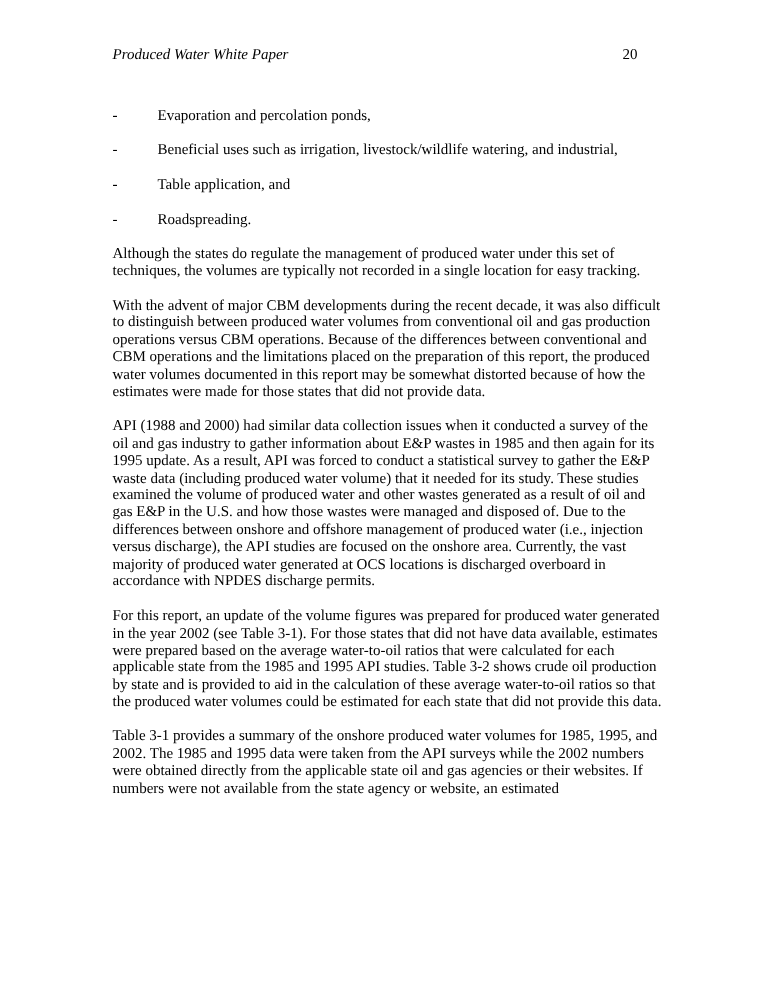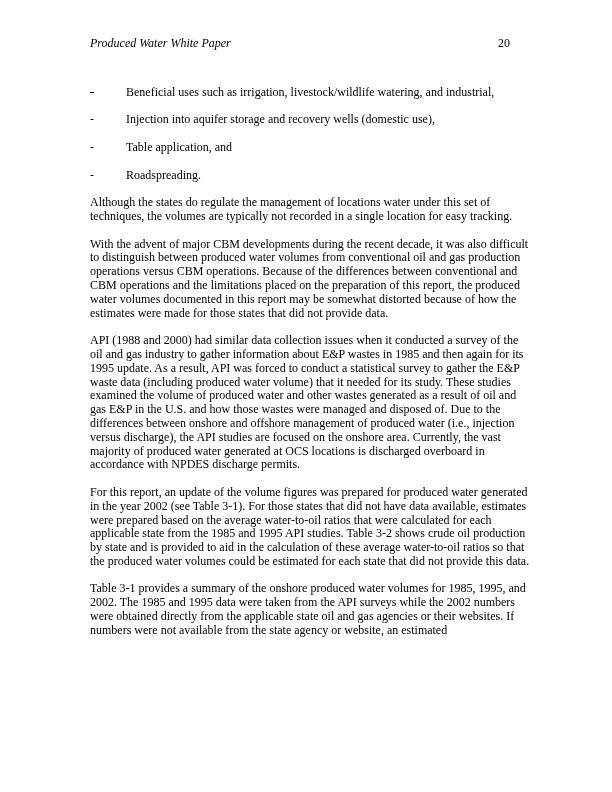--- a/index.html
+++ b/index.html
@@ -77,39 +77,39 @@
     <span class="header-page">20</span>
   </div>
 
   <div class="content">
     <ul class="bullet-list">
       <li class="bullet-item">
         <span class="bullet-dash">-</span>
       </li>
       <li class="bullet-item">
         <span class="bullet-dash">-</span>
+        <span>Evaporation and percolation ponds,</span>
       </li>
       <li class="bullet-item">
         <span class="bullet-dash">-</span>
         <span>Beneficial uses such as irrigation, livestock/wildlife watering, and industrial,</span>
       </li>
       <li class="bullet-item">
         <span class="bullet-dash">-</span>
-        <span>Injection into aquifer storage and recovery wells (domestic use),</span>
       </li>
       <li class="bullet-item">
         <span class="bullet-dash">-</span>
         <span>Table application, and</span>
       </li>
       <li class="bullet-item">
         <span class="bullet-dash">-</span>
         <span>Roadspreading.</span>
       </li>
     </ul>
 
-    <p class="para">Although the states do regulate the management of locations water under this set of techniques, the volumes are typically not recorded in a single location for easy tracking.</p>
+    <p class="para">Although the states do regulate the management of produced water under this set of techniques, the volumes are typically not recorded in a single location for easy tracking.</p>
     <p class="para">With the advent of major CBM developments during the recent decade, it was also difficult to distinguish between produced water volumes from conventional oil and gas production operations versus CBM operations.  Because of the differences between conventional and CBM operations and the limitations placed on the preparation of this report, the produced water volumes documented in this report may be somewhat distorted because of how the estimates were made for those states that did not provide data.</p>
     <p class="para">API (1988 and 2000) had similar data collection issues when it conducted a survey of the oil and gas industry to gather information about E&amp;P wastes in 1985 and then again for its 1995 update.  As a result, API was forced to conduct a statistical survey to gather the E&amp;P waste data (including produced water volume) that it needed for its study.  These studies examined the volume of produced water and other wastes generated as a result of oil and gas E&amp;P in the U.S. and how those wastes were managed and disposed of.  Due to the differences between onshore and offshore management of produced water (i.e., injection versus discharge), the API studies are focused on the onshore area.  Currently, the vast majority of produced water generated at OCS locations is discharged overboard in accordance with NPDES discharge permits.</p>
     <p class="para">For this report, an update of the volume figures was prepared for produced water generated in the year 2002 (see Table 3-1).  For those states that did not have data available, estimates were prepared based on the average water-to-oil ratios that were calculated for each applicable state from the 1985 and 1995 API studies.  Table 3-2 shows crude oil production by state and is provided to aid in the calculation of these average water-to-oil ratios so that the produced water volumes could be estimated for each state that did not provide this data.</p>
     <p class="para">Table 3-1 provides a summary of the onshore produced water volumes for 1985, 1995, and 2002.  The 1985 and 1995 data were taken from the API surveys while the 2002 numbers were obtained directly from the applicable state oil and gas agencies or their websites.  If numbers were not available from the state agency or website, an estimated</p>
   </div>
 
 </div>
 
 </body></html>

